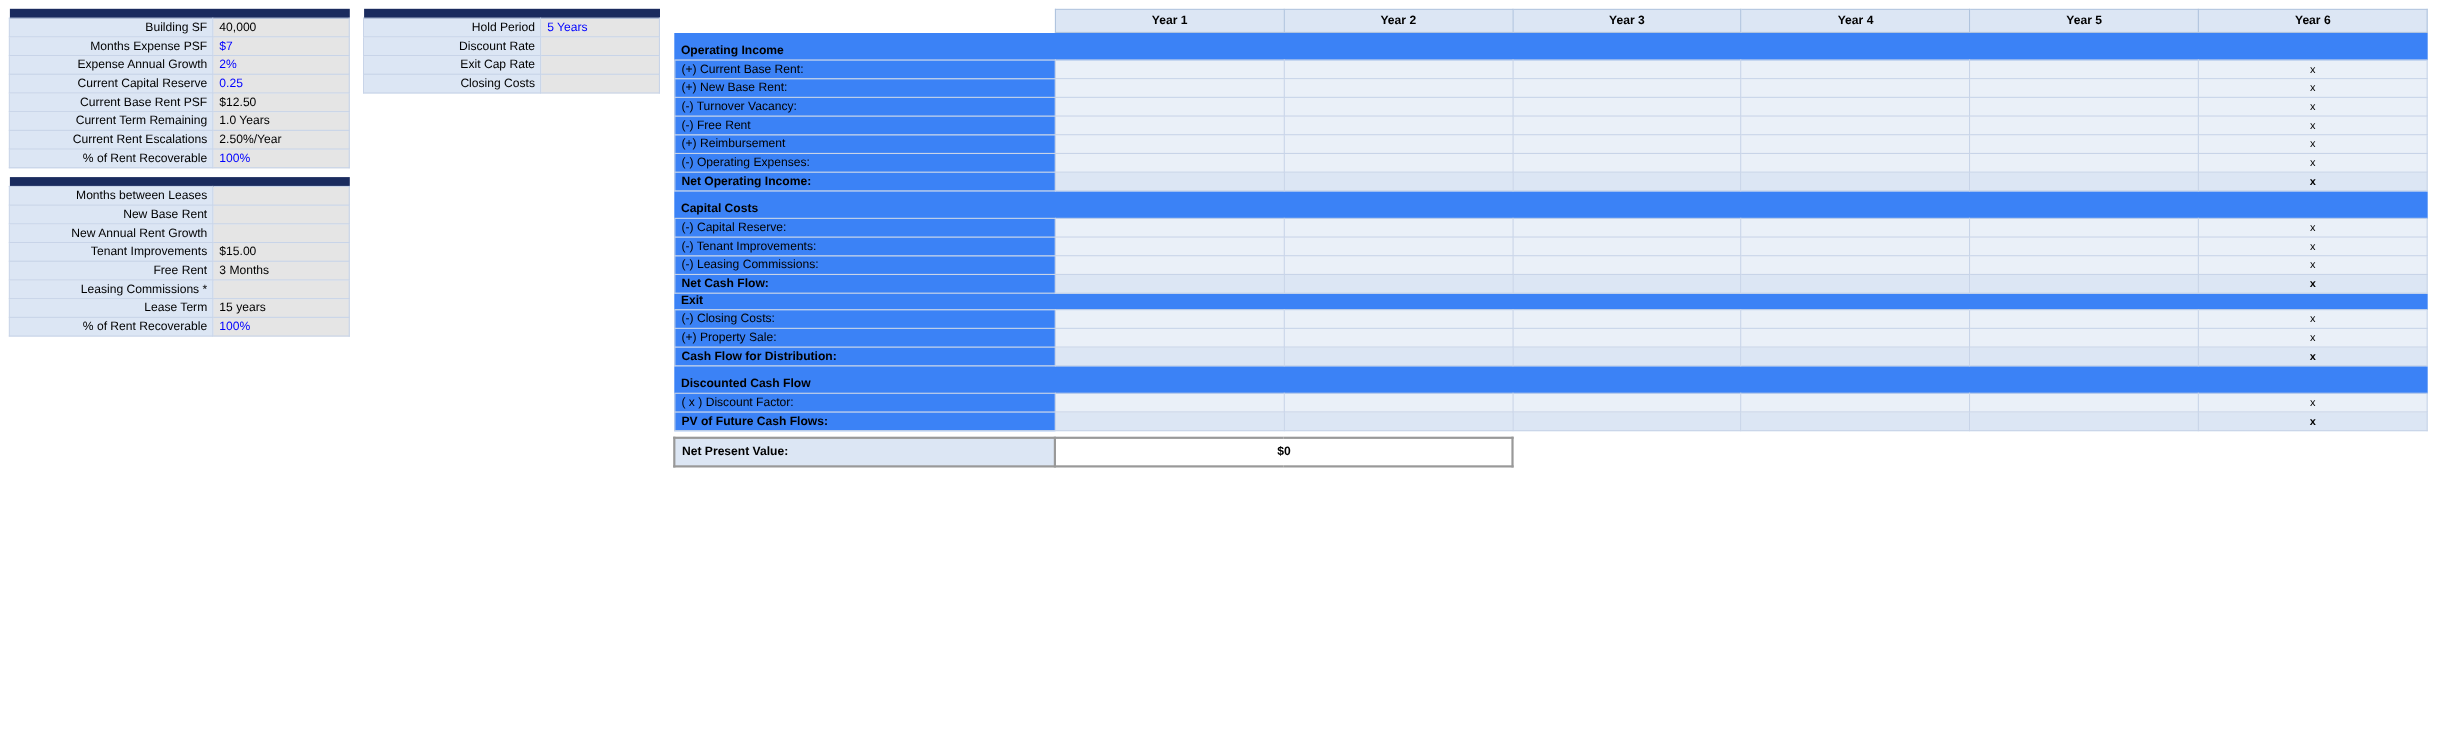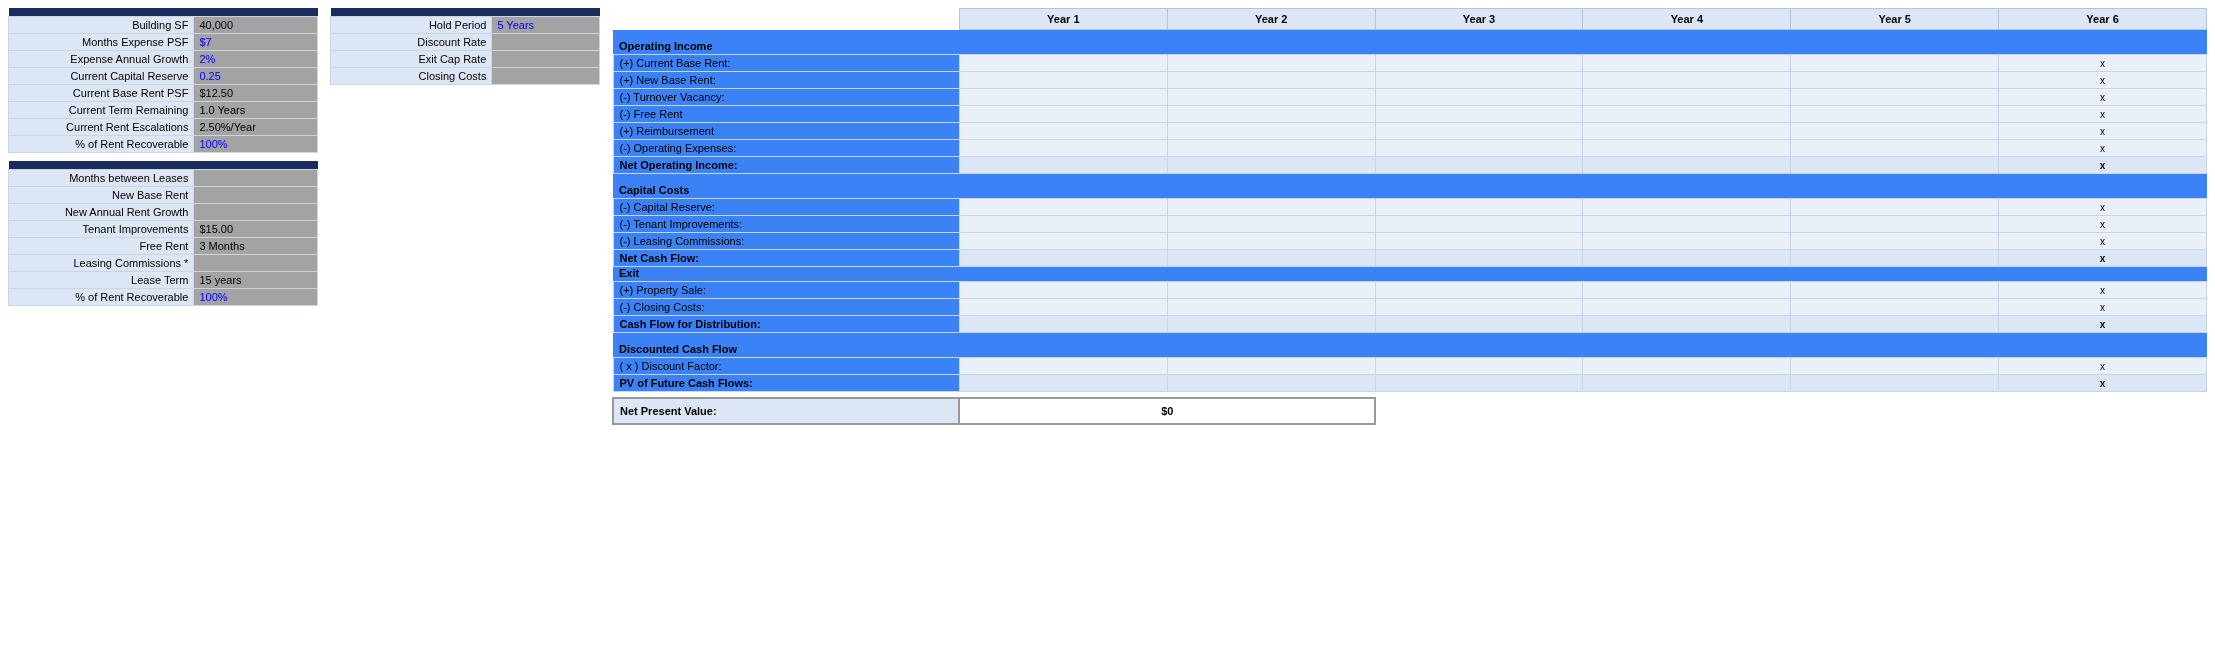--- a/index.html
+++ b/index.html
@@ -46,21 +46,21 @@
     }
     .section-table .label-cell {
       text-align: right;
       background: #dce6f4;
       font-weight: normal;
       color: #000;
       width: 60%;
     }
     .section-table .value-cell {
       text-align: left;
-      background: #a3a3a3;
+      background: #e5e5e5;
       width: 40%;
     }
     .blue-val { color: #0000ff; font-weight: normal; text-align: center; }
     .footnote {
       font-size: 10px;
       font-style: italic;
       color: #333;
       margin-top: 4px;
       padding-left: 2px;
     }
@@ -346,36 +346,36 @@
             <td class="cf-value" style="font-weight: bold; border-top: 1px solid rgb(85, 85, 85);"></td>
             <td class="cf-value" style="font-weight: bold; border-top: 1px solid rgb(85, 85, 85);"></td>
             <td class="cf-value" style="font-weight: bold; border-top: 1px solid rgb(85, 85, 85);"></td>
             <td class="cf-value" style="font-weight: bold; border-top: 1px solid rgb(85, 85, 85);"></td>
             <td class="cf-value" style="font-weight: bold; border-top: 1px solid rgb(85, 85, 85);"><span class="x-mark">x</span></td>
           </tr>
           <tr>
             <td class="cf-label" colspan="7" style="font-weight: bold; padding-top: 0; border-top: none; border-left: none; border-right: none;">Exit</td>
           </tr>
           <tr>
+            <td class="cf-label" style="border-top: 1px solid rgb(51, 51, 51);">(-) Closing Costs:</td>
+            <td class="cf-value cf-value-light" style="border-top: 1px solid rgb(51, 51, 51);"></td>
+            <td class="cf-value cf-value-light" style="border-top: 1px solid rgb(51, 51, 51);"></td>
+            <td class="cf-value cf-value-light" style="border-top: 1px solid rgb(51, 51, 51);"></td>
+            <td class="cf-value cf-value-light" style="border-top: 1px solid rgb(51, 51, 51);"></td>
+            <td class="cf-value cf-value-light" style="border-top: 1px solid rgb(51, 51, 51);"></td>
+            <td class="cf-value cf-value-light" style="border-top: 1px solid rgb(51, 51, 51);"><span class="x-mark">x</span></td>
+          </tr>
+          <tr>
             <td class="cf-label">(+) Property Sale:</td>
             <td class="cf-value cf-value-light"></td>
             <td class="cf-value cf-value-light"></td>
             <td class="cf-value cf-value-light"></td>
             <td class="cf-value cf-value-light"></td>
             <td class="cf-value cf-value-light"></td>
             <td class="cf-value cf-value-light"><span class="x-mark">x</span></td>
-          </tr>
-          <tr>
-            <td class="cf-label" style="border-top: 1px solid rgb(51, 51, 51);">(-) Closing Costs:</td>
-            <td class="cf-value cf-value-light" style="border-top: 1px solid rgb(51, 51, 51);"></td>
-            <td class="cf-value cf-value-light" style="border-top: 1px solid rgb(51, 51, 51);"></td>
-            <td class="cf-value cf-value-light" style="border-top: 1px solid rgb(51, 51, 51);"></td>
-            <td class="cf-value cf-value-light" style="border-top: 1px solid rgb(51, 51, 51);"></td>
-            <td class="cf-value cf-value-light" style="border-top: 1px solid rgb(51, 51, 51);"></td>
-            <td class="cf-value cf-value-light" style="border-top: 1px solid rgb(51, 51, 51);"><span class="x-mark">x</span></td>
           </tr>
           <tr>
             <td class="cf-label" style="font-weight: bold; border-top: 1px solid rgb(85, 85, 85);">Cash Flow for Distribution:</td>
             <td class="cf-value" style="font-weight: bold; border-top: 1px solid rgb(85, 85, 85);"></td>
             <td class="cf-value" style="font-weight: bold; border-top: 1px solid rgb(85, 85, 85);"></td>
             <td class="cf-value" style="font-weight: bold; border-top: 1px solid rgb(85, 85, 85);"></td>
             <td class="cf-value" style="font-weight: bold; border-top: 1px solid rgb(85, 85, 85);"></td>
             <td class="cf-value" style="font-weight: bold; border-top: 1px solid rgb(85, 85, 85);"></td>
             <td class="cf-value" style="font-weight: bold; border-top: 1px solid rgb(85, 85, 85);"><span class="x-mark">x</span></td>
           </tr>

